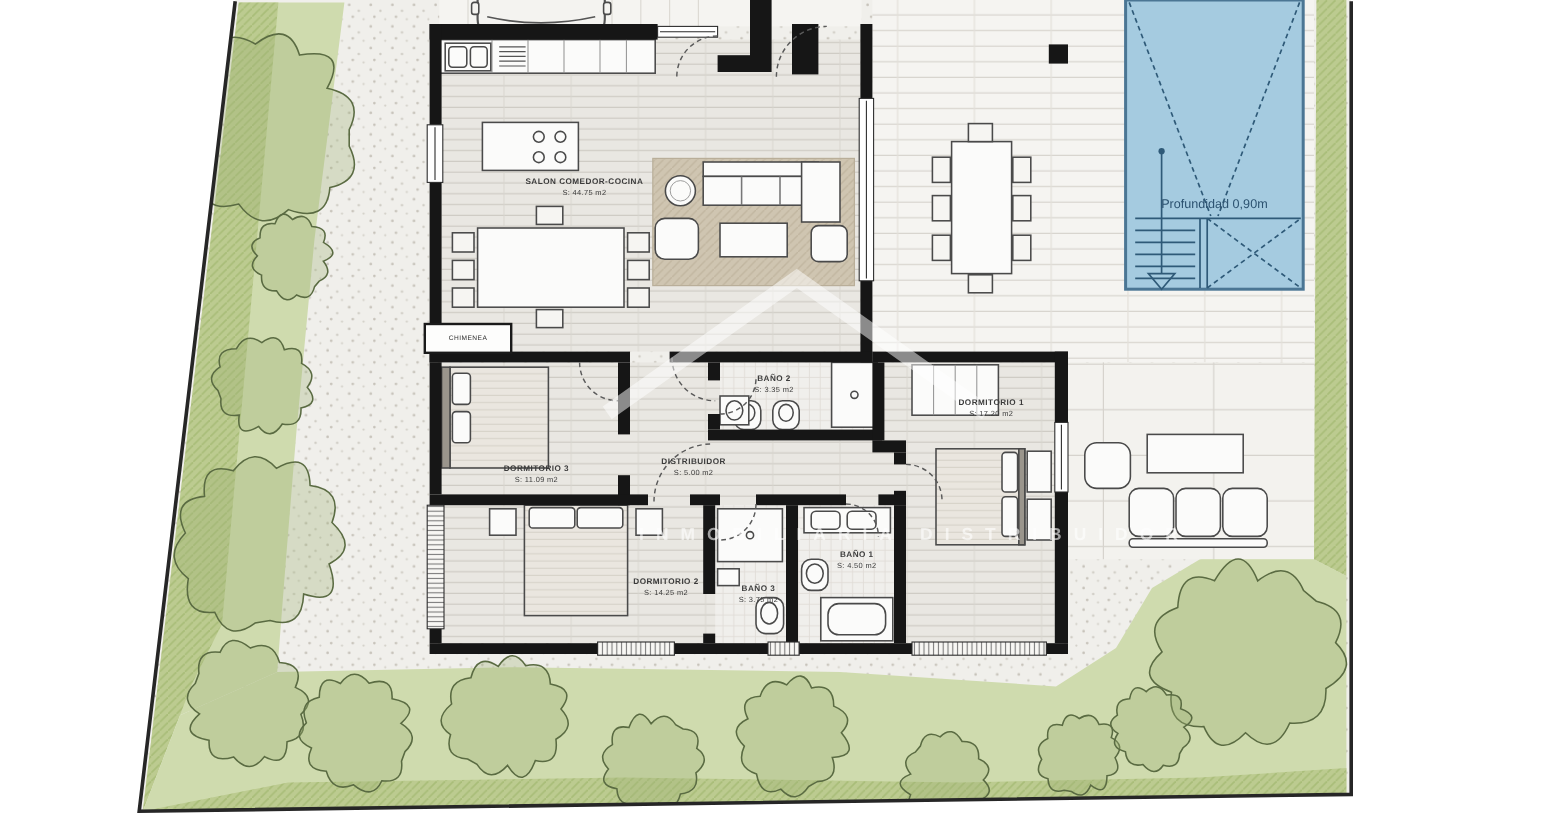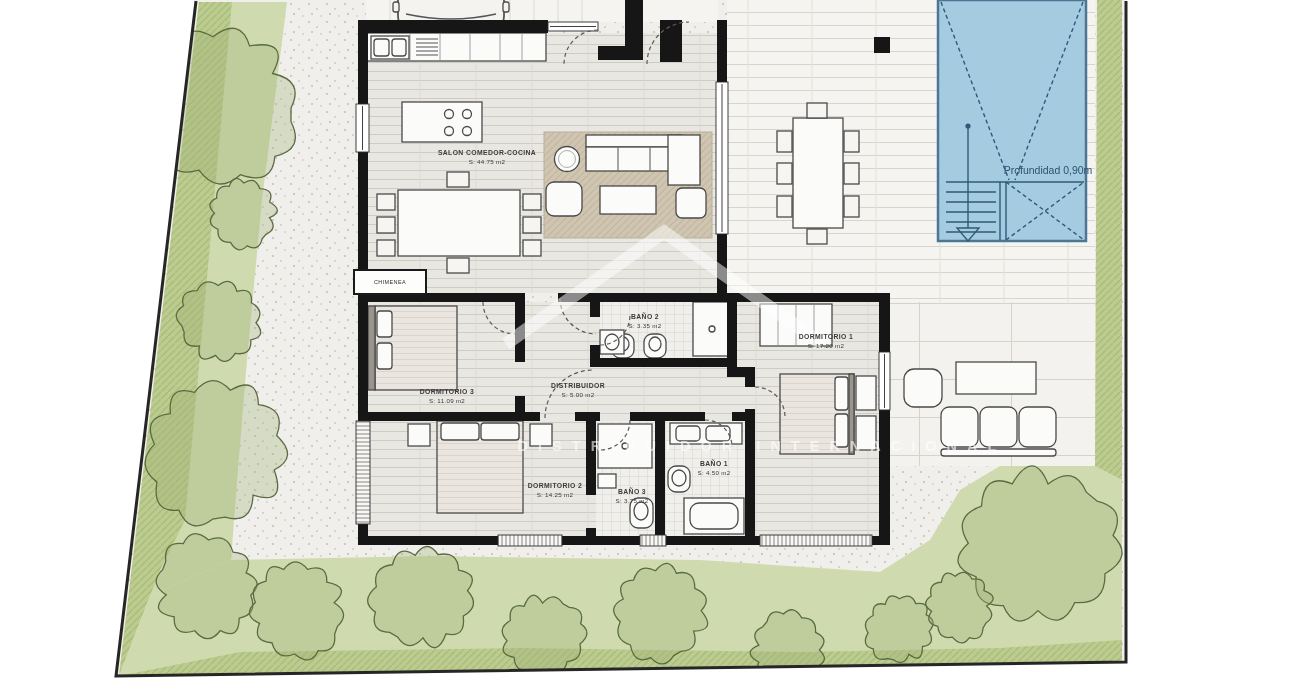--- a/index.html
+++ b/index.html
@@ -6,21 +6,21 @@
   .canvas{position:relative;width:1290px;height:698px;background:#ffffff;overflow:hidden;
           font-family:"Liberation Sans",sans-serif;}
   .plan-svg{position:absolute;left:0;top:0;}
   .rlabel{position:absolute;transform:translate(-50%,-50%);text-align:center;color:#3b3b3b;
           line-height:1.3;white-space:nowrap;z-index:5;}
   .rname{font-size:6.8px;font-weight:700;letter-spacing:.4px;}
   .rarea{font-size:6.2px;letter-spacing:.3px;}
   .chim-label{position:absolute;transform:translate(-50%,-50%);font-size:5.5px;letter-spacing:.4px;
           color:#2e2e2e;z-index:5;white-space:nowrap;}
   .pool-label{position:absolute;transform:translate(-50%,-50%);font-size:10.5px;color:#2c5270;
-          z-index:5;white-space:nowrap;margin-left:36px;}
+          z-index:5;white-space:nowrap;}
   .wm-brand{position:absolute;left:718px;top:374px;transform:translate(-50%,-50%);
           font-size:64px;font-weight:700;letter-spacing:24px;color:rgba(255,255,255,.58);
           z-index:4;white-space:nowrap;}
   .wm-tag{position:absolute;left:762px;top:446px;transform:translate(-50%,-50%);
           font-size:14.5px;font-weight:600;letter-spacing:10px;color:rgba(255,255,255,.6);
           z-index:4;white-space:nowrap;}
 </style>
 </head>
 <body>
 
@@ -333,21 +333,21 @@
       <use href="#blob" transform="translate(1042,545) scale(2.3) rotate(310)"></use>
       <use href="#blob" transform="translate(960,608) scale(1.0) rotate(30)"></use>
     </g>
   </g>
 
   <path d="M196,1 L116,676 L1126,662 L1126,1" fill="none" stroke="#262626" stroke-width="3"></path>
 
   <polyline points="506,344 664,232 822,344" fill="none" stroke="rgba(255,255,255,.5)" stroke-width="13"></polyline>
 </svg>
 
-<div class="wm-tag">DISTRIBUIDOR INTERNACIONAL</div>
+<div class="wm-tag">INMOBILIARIA DISTRIBUIDOR</div>
 
 <div class="rlabel" style="left:487px;top:157px">
   <div class="rname">SALON COMEDOR-COCINA</div>
   <div class="rarea">S: 44.75 m2</div>
 </div>
 <div class="rlabel" style="left:447px;top:396px">
   <div class="rname">DORMITORIO 3</div>
   <div class="rarea">S: 11.09 m2</div>
 </div>
 <div class="rlabel" style="left:578px;top:390px">

